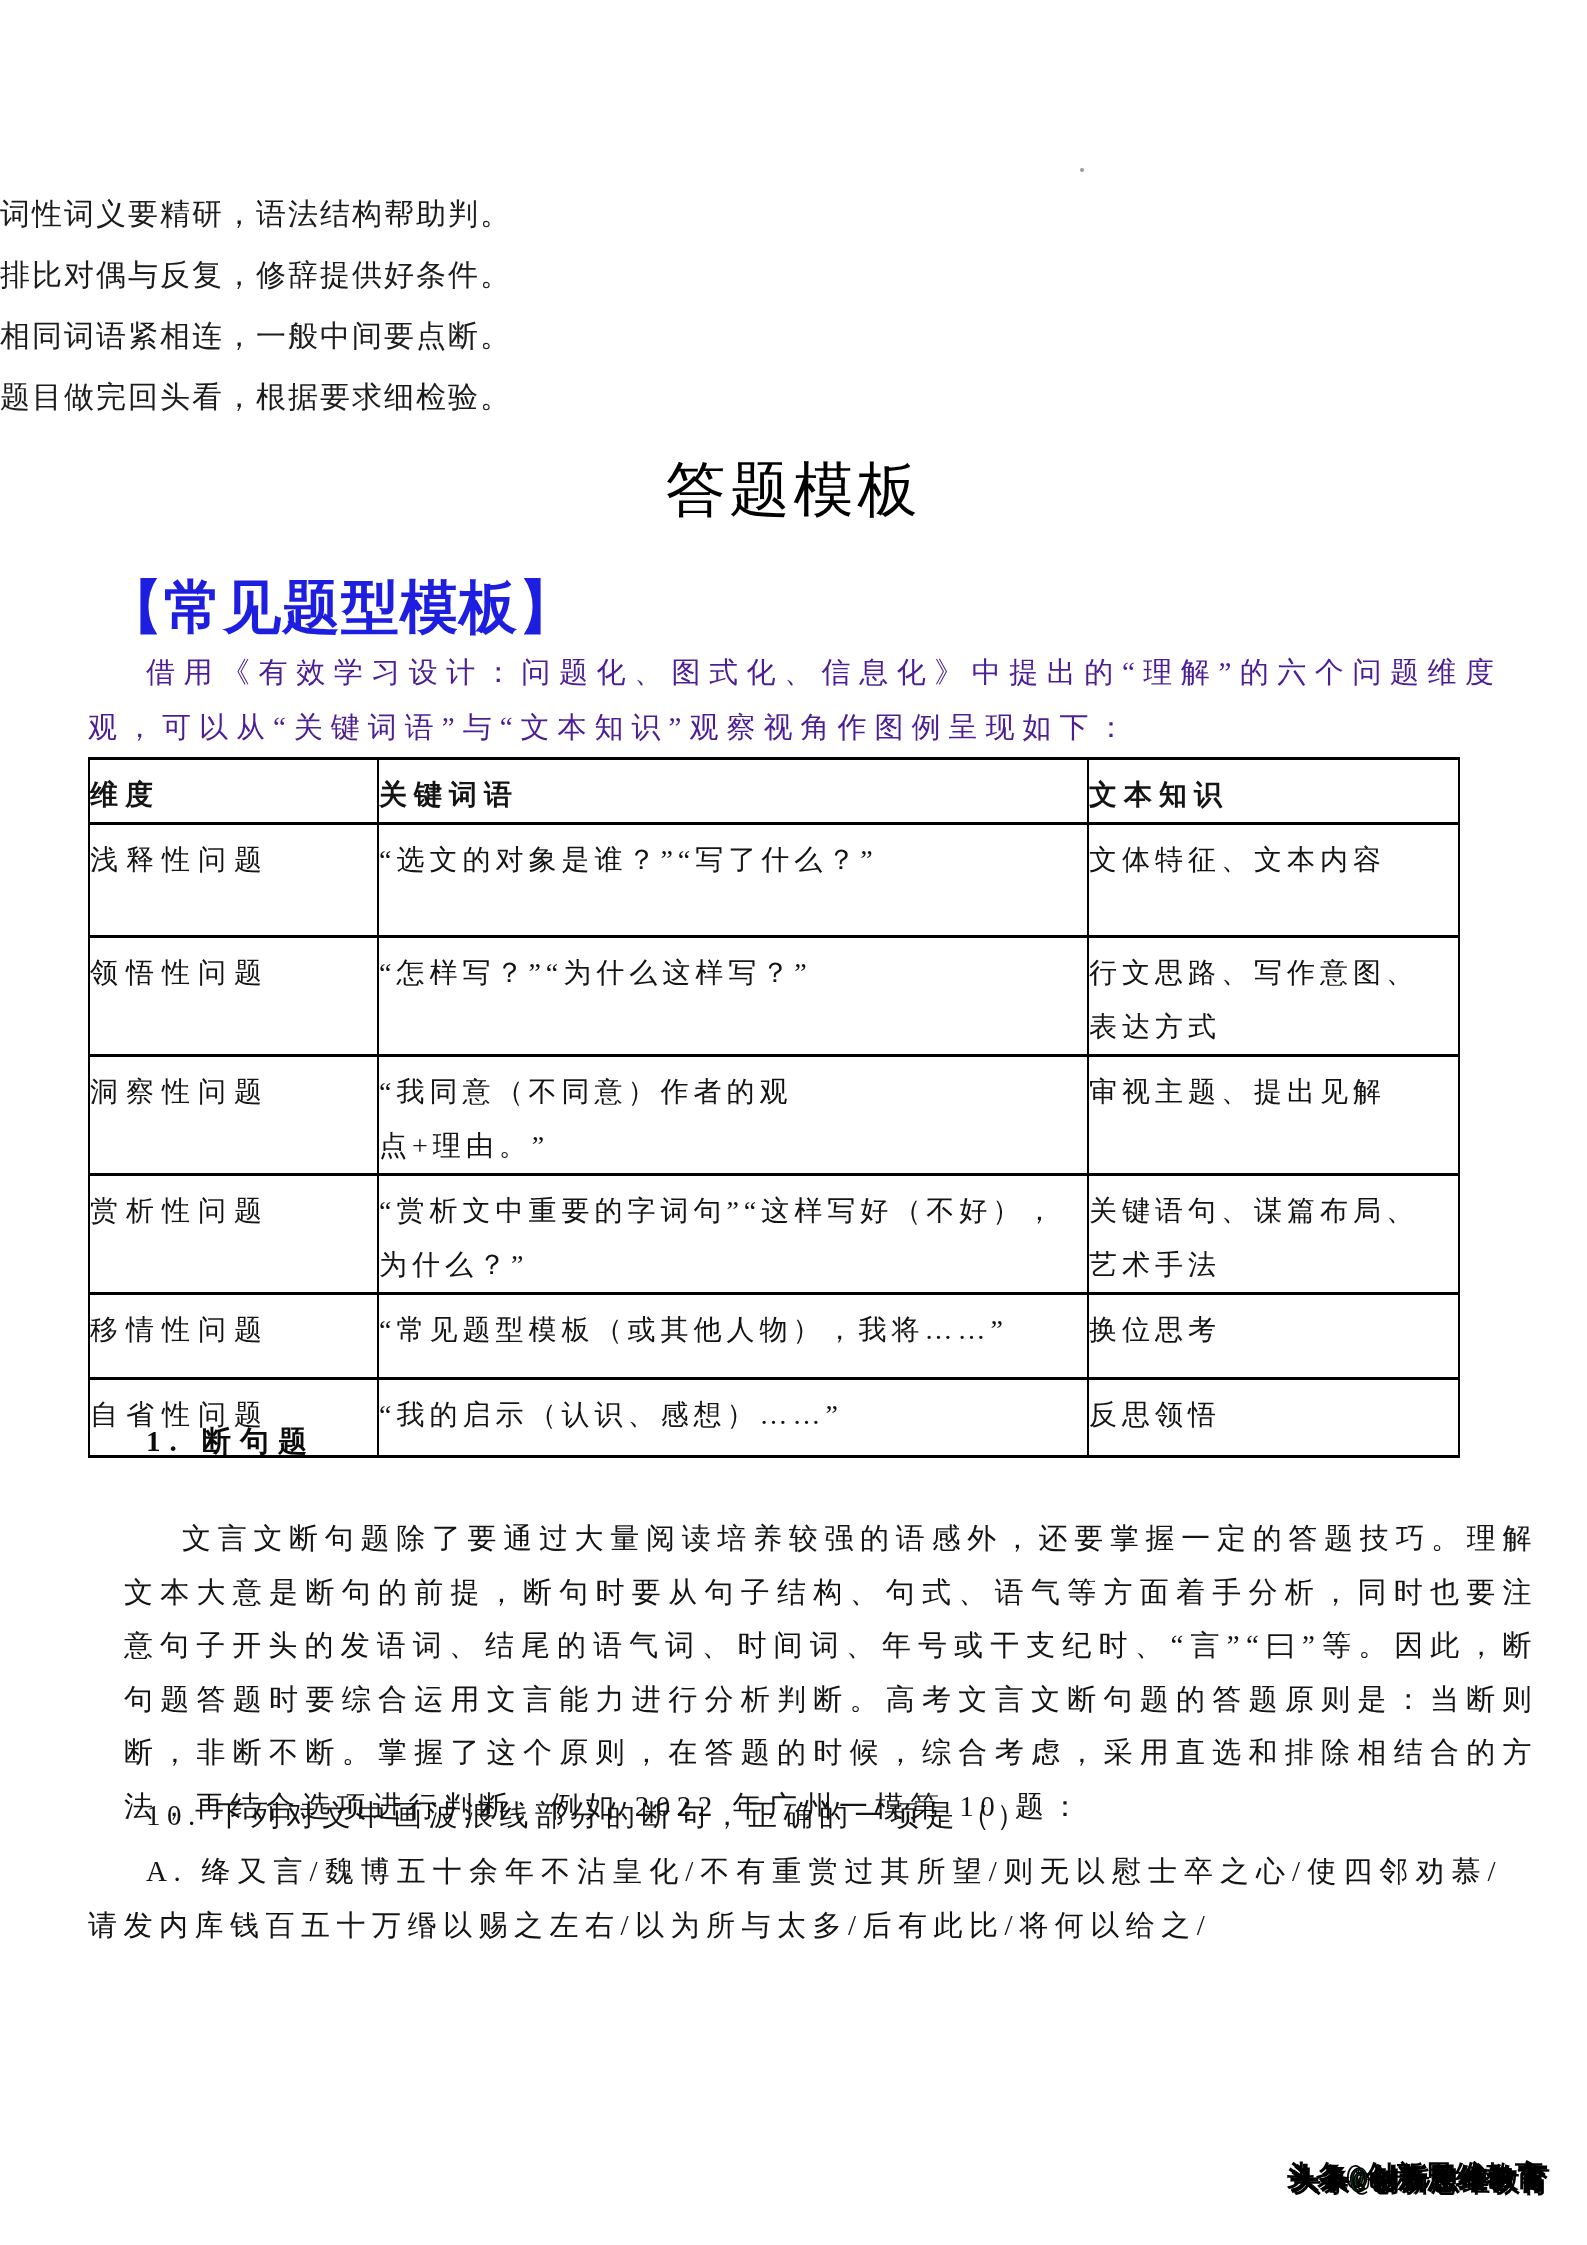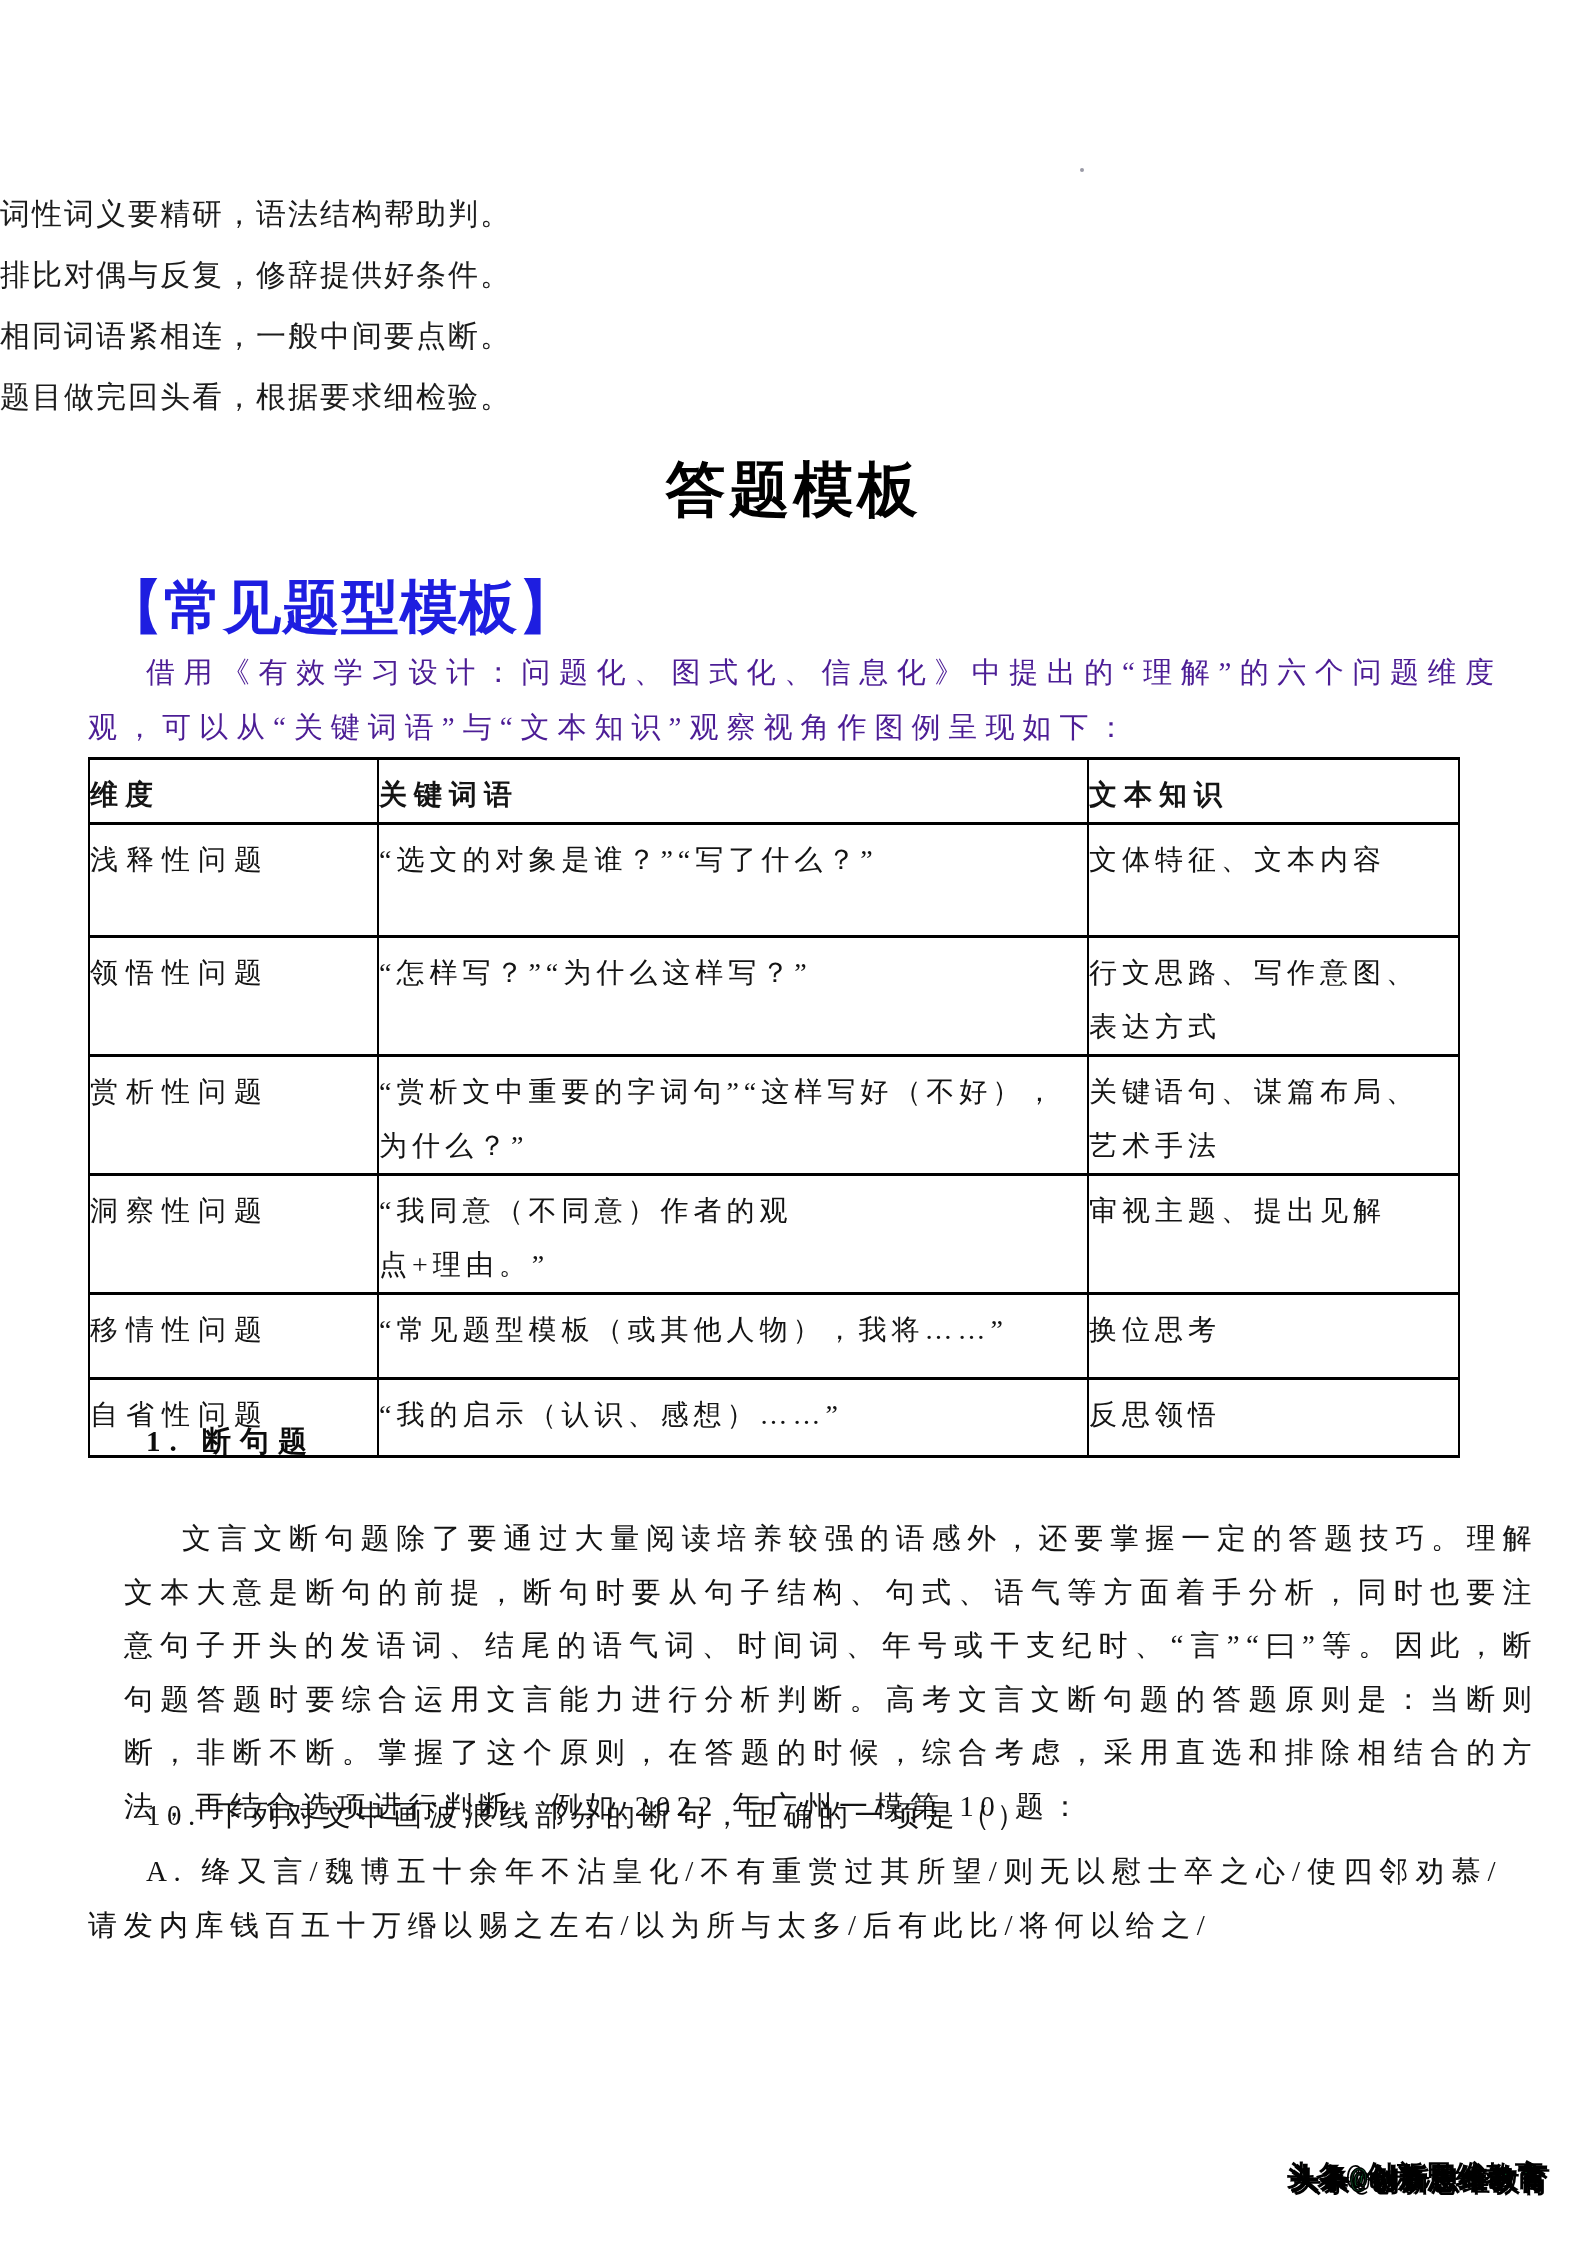--- a/index.html
+++ b/index.html
@@ -21,21 +21,21 @@
   .verse {
     position:absolute; top:183px; left:0; right:0;
   }
   .verse .line {
     font-size:30px; line-height:61px; letter-spacing:2px; color:#1c1c1c;
   }
   .main-title {
     position:absolute; top:448px; left:0; right:0;
     text-align:center;
     font-family:"Liberation Sans", sans-serif;
-    font-weight:bold; font-size:60px; line-height:84px;
+    font-weight:normal; font-size:60px; line-height:84px;
     letter-spacing:4px; color:#000;
   }
   .blue-heading {
     position:absolute; top:578px; left:105px;
     font-family:"Liberation Sans", sans-serif;
     font-weight:bold; font-size:58px; line-height:58px;
     letter-spacing:1px;
   }
   .intro {
     position:absolute; top:645px; left:88px; width:1414px;
@@ -126,32 +126,32 @@
         <td class="dim">浅释性问题</td>
         <td>“选文的对象是谁？”“写了什么？”</td>
         <td>文体特征、文本内容</td>
       </tr>
       <tr style="height:112px">
         <td class="dim">领悟性问题</td>
         <td>“怎样写？”“为什么这样写？”</td>
         <td>行文思路、写作意图、
 表达方式</td>
       </tr>
+      <tr style="height:107px">
+        <td class="dim">洞察性问题</td>
+        <td>“我同意（不同意）作者的观
+点+理由。”</td>
+        <td>审视主题、提出见解</td>
+      </tr>
       <tr style="height:110px">
         <td class="dim">赏析性问题</td>
         <td>“赏析文中重要的字词句”“这样写好（不好），
 为什么？”</td>
         <td>关键语句、谋篇布局、
 艺术手法</td>
-      </tr>
-      <tr style="height:107px">
-        <td class="dim">洞察性问题</td>
-        <td>“我同意（不同意）作者的观
-点+理由。”</td>
-        <td>审视主题、提出见解</td>
       </tr>
       <tr style="height:85px">
         <td class="dim">移情性问题</td>
         <td>“常见题型模板（或其他人物），我将……”</td>
         <td>换位思考</td>
       </tr>
       <tr style="height:78px">
         <td class="dim">自省性问题</td>
         <td>“我的启示（认识、感想）……”</td>
         <td>反思领悟</td>

